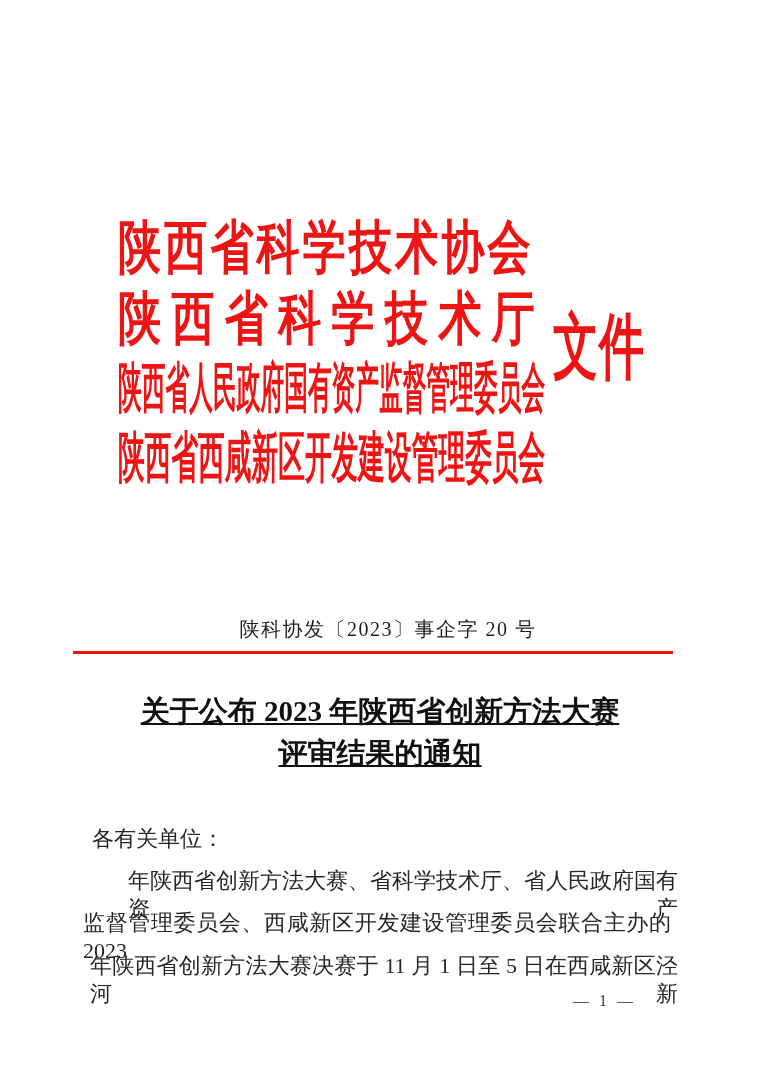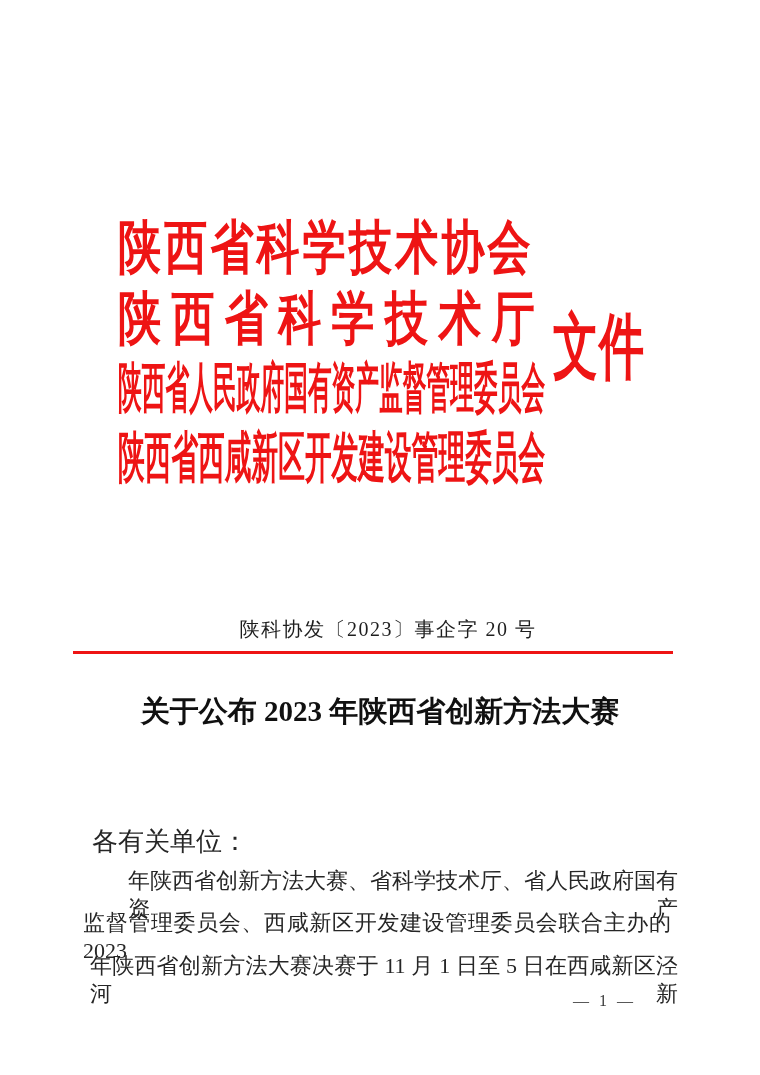--- a/index.html
+++ b/index.html
@@ -69,28 +69,29 @@
   .title {
     position: absolute;
     left: 0;
     top: 690px;
     width: 760px;
     text-align: center;
     font-size: 29px;
     font-weight: bold;
     line-height: 42px;
     color: #101010;
+    text-decoration: underline;
   }
 
   
   .salutation {
     position: absolute;
     left: 92px;
     top: 824px;
-    font-size: 26px;
+    font-size: 22px;
     color: #262626;
   }
   .bline {
     position: absolute;
     font-size: 22px;
     line-height: 1.25;
     color: #262626;
     text-align: justify;
     text-align-last: justify;
   }
@@ -118,20 +119,21 @@
   <div class="org org3">陕西省人民政府国有资产监督管理委员会</div>
   <div class="org org4">陕西省西咸新区开发建设管理委员会</div>
   <div class="wenjian">文件</div>
 
   <div class="docnum">陕科协发〔2023〕事企字 20 号</div>
 
   <div class="redline"></div>
 
   <div class="title">
     <div>关于公布 2023 年陕西省创新方法大赛</div>
+    <div>评审结果的通知</div>
   </div>
 
   <div class="salutation">各有关单位：</div>
   <div class="bline bl1">年陕西省创新方法大赛、省科学技术厅、省人民政府国有资产</div>
   <div class="bline bl2">监督管理委员会、西咸新区开发建设管理委员会联合主办的 2023</div>
   <div class="bline bl3">年陕西省创新方法大赛决赛于 11 月 1 日至 5 日在西咸新区泾河新</div>
 
   <div class="pagenum">— 1 —</div>
 
 </div>

